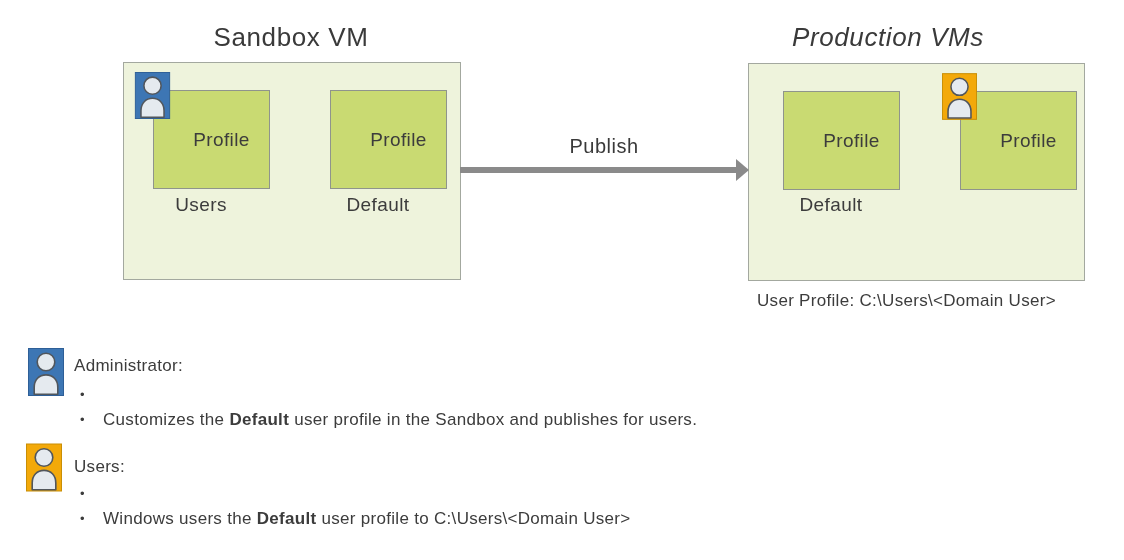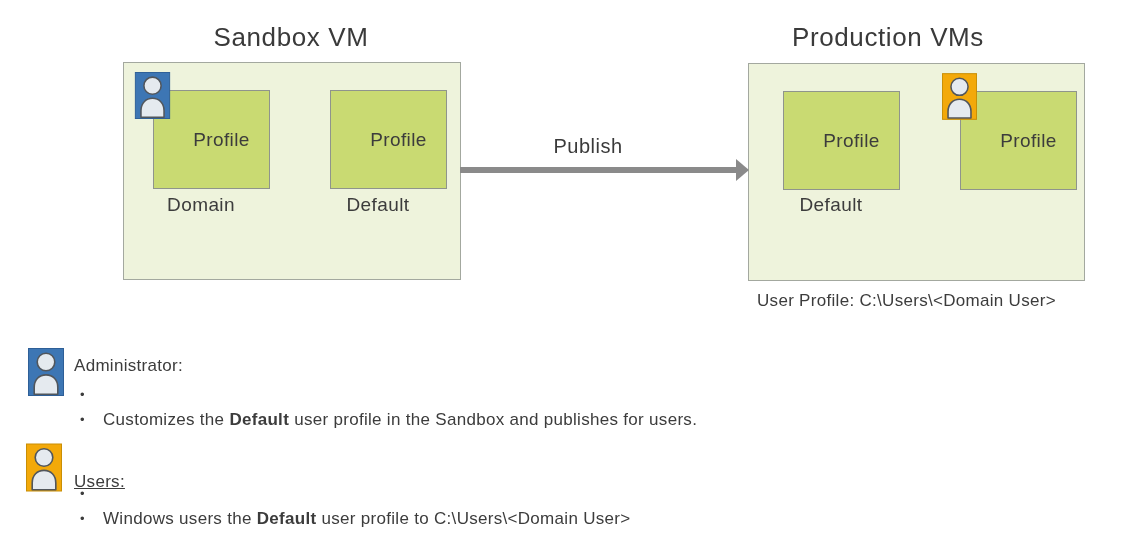--- a/index.html
+++ b/index.html
@@ -6,21 +6,21 @@
   .canvas {
     position:relative; width:1124px; height:560px; overflow:hidden;
     background:#ffffff; color:var(--text,#3c3c3c);
     font-family:"Liberation Sans", sans-serif;
   }
   .vm-title {
     position:absolute; font-size:26px; letter-spacing:0.6px; color:#3a3a3a;
     text-align:center; white-space:nowrap;
   }
   #t-sandbox { left:123px; top:22px; width:336px; }
-  #t-prod    { left:738px; top:22px; width:300px; }
+  #t-prod    { left:738px; top:22px; width:300px;font-style:italic; }
 
   .vm-box {
     position:absolute; background:var(--vm-box-fill,#EEF3DC);
     border:1px solid var(--box-border,#A3A89F);
   }
   #box-sandbox { left:123px; top:62px; width:336px; height:216px; }
   #box-prod    { left:748px; top:63px; width:335px; height:216px; }
 
   .profile-box {
     position:absolute; width:95px; height:97px;
@@ -53,42 +53,42 @@
   .arrow-line {
     position:absolute; left:460px; top:167px; width:277px; height:6px;
     background:var(--arrow-gray,#8A8A8A);
   }
   .arrow-head {
     position:absolute; left:736px; top:159px; width:0; height:0;
     border-left:13px solid var(--arrow-gray,#8A8A8A);
     border-top:11px solid transparent; border-bottom:11px solid transparent;
   }
   .arrow-label {
-    position:absolute; left:444px; top:135px; width:288px; text-align:center;
+    position:absolute; left:460px; top:135px; width:288px; text-align:center;
     font-size:20px; letter-spacing:0.5px; color:#3a3a3a;
   }
 
   .user-icon { position:absolute; display:block; }
   #icon-frame-user  { left:134px; top:72px;  width:37px; height:47px; }
   #icon-domain-user { left:942px; top:73px;  width:35px; height:47px; }
   #icon-admin-leg   { left:28px;  top:348px; width:36px; height:48px; }
   #icon-users-leg   { left:26px;  top:443px; width:36px; height:49px; }
 
   .icon-blue  .icon-bg { fill:var(--admin-blue,#3D76B4);  stroke:#2E5F97; }
   .icon-orange .icon-bg{ fill:var(--user-orange,#F3A90A); stroke:#C98E05; }
   .user-icon .head, .user-icon .body {
     fill:#E5EAEF; stroke:#51565C; stroke-width:1.6;
   }
 
   .legend-heading {
     position:absolute; left:74px; font-size:17px; letter-spacing:0.3px;
     color:#3c3c3c; white-space:nowrap;
   }
   #lh-admin { top:356px; }
-  #lh-users { top:472px;text-decoration:underline; }
+  #lh-users { top:457px; }
 
   .bullet {
     position:absolute; left:80px; display:flex; font-size:17px;
     letter-spacing:0.3px; color:#3c3c3c; white-space:pre; width:1040px;
   }
   .bullet .dot { width:23px; flex:none; font-size:13px; padding-top:2px; }
   .bullet b { font-weight:bold; }
   #lb-a1 { top:385px; }
   #lb-a2 { top:410px; }
   #lb-u1 { top:484px; }
@@ -111,21 +111,21 @@
   <div class="profile-box" id="pb-sdefault">
     <span>Profile</span>
   </div>
   <div class="profile-box" id="pb-pdefault">
     <span>Profile</span>
   </div>
   <div class="profile-box" id="pb-domain">
     <span>Profile</span>
   </div>
 
-  <div class="profile-name" id="pn-frame">Domain</div>
+  <div class="profile-name" id="pn-frame">Users</div>
   <div class="profile-name" id="pn-sdefault">Default</div>
   <div class="profile-name" id="pn-pdefault">Default</div>
 
   <svg class="user-icon icon-blue" id="icon-frame-user" viewBox="0 0 36 48" aria-hidden="true">
     <rect class="icon-bg" x="0.5" y="0.5" width="35" height="47"></rect>
     <circle class="head" cx="18" cy="14" r="8.8"></circle>
     <path class="body" stroke-linejoin="round" d="M6.2 46.2 L6.2 39.5 C6.2 31.8 11.2 26.9 18 26.9 C24.8 26.9 29.8 31.8 29.8 39.5 L29.8 46.2 Z"></path>
   </svg>
   <svg class="user-icon icon-orange" id="icon-domain-user" viewBox="0 0 36 48" aria-hidden="true">
     <rect class="icon-bg" x="0.5" y="0.5" width="35" height="47"></rect>

